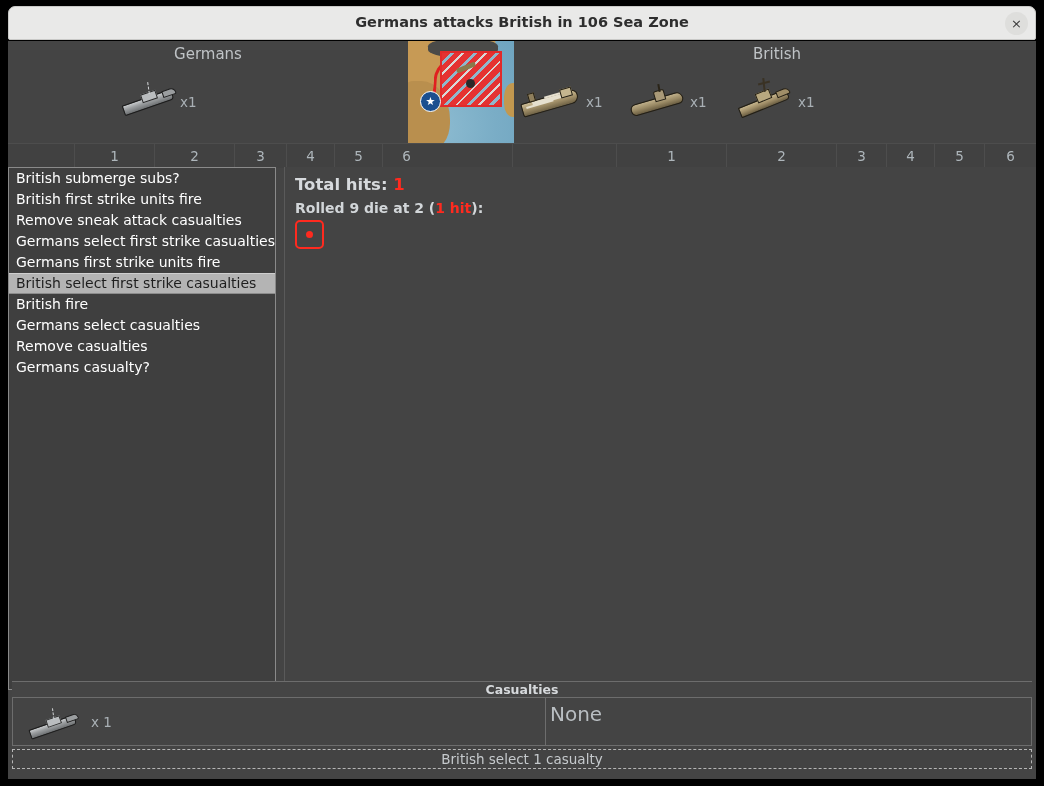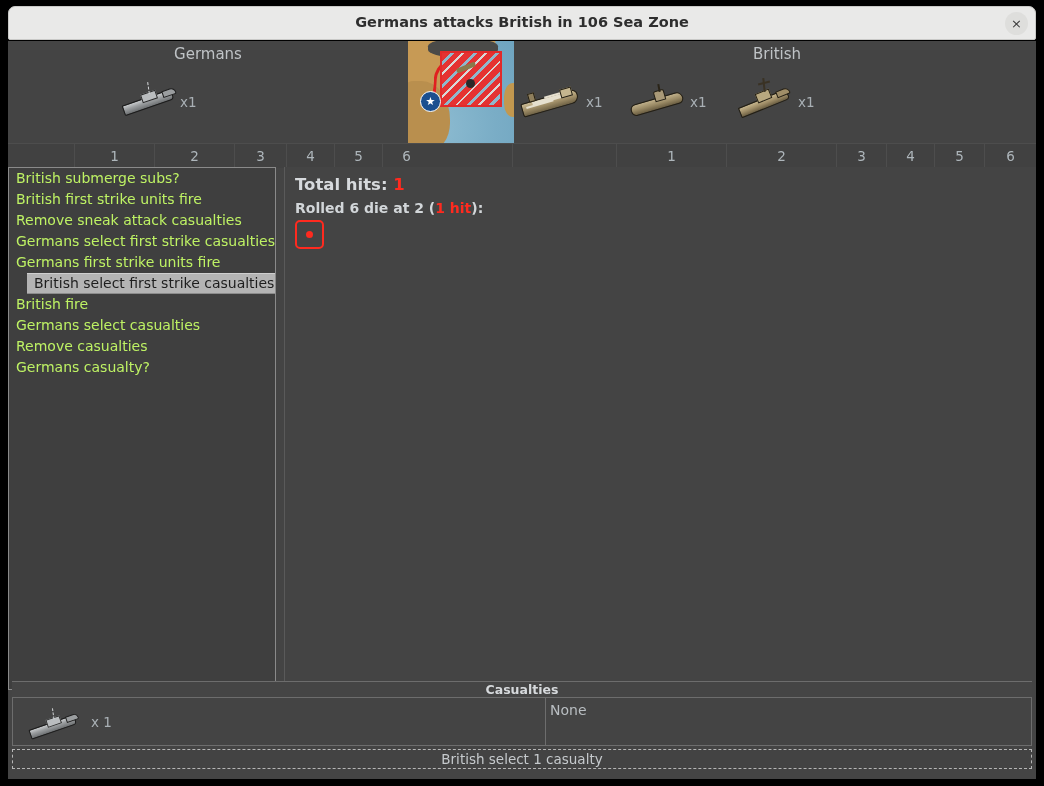--- a/index.html
+++ b/index.html
@@ -216,34 +216,33 @@
     background: #3f3f3f;
     border: 1px solid #8a8a8a;
     box-sizing: border-box;
     overflow: hidden;
   }
   .step-item {
     height: 21px;
     line-height: 21px;
     padding: 0 0 0 7px;
     font-size: 14px;
-    color: #bef264;
+    color: #ffffff;
     font-family: "DejaVu Sans", sans-serif;
     white-space: nowrap;
     box-sizing: border-box;
     cursor: default;
   }
   .step-item.selected {
     background: #b4b4b4;
     color: #1e1e1e;
     border-top: 1px solid #cfcfcf;
     border-bottom: 1px solid #8c8c8c;
     height: 21px;
     line-height: 19px;
-    margin-left: 18px;
   }
 
   .dice-panel {
     position: absolute;
     left: 276px; top: 0px;
     width: 752px; height: 523px;
     background: #444444;
     border-left: 1px solid #5a5a5a;
     box-sizing: border-box;
   }
@@ -318,21 +317,21 @@
     box-sizing: border-box;
     display: flex; align-items: center;
     padding-left: 14px;
     gap: 8px;
   }
   .cas-right {
     flex: 1;
     box-sizing: border-box;
     padding: 4px 0 0 4px;
     color: #b9bec2;
-    font-size: 14px;
+    font-size: 20px;
     font-family: "DejaVu Sans", sans-serif;
   }
   .cas-count {
     font-size: 13.5px;
     color: #a9b0b5;
     font-family: "DejaVu Sans", sans-serif;
   }
   .status-bar {
     position: absolute;
     left: 4px; top: 68px;
@@ -582,21 +581,21 @@
           <div class="step-item">Remove casualties</div>
           <div class="step-item">Germans casualty?</div>
         </div>
 
       <div class="dice-panel">
         <div class="total-hits">
           <span>Total hits:</span>
           <span class="val">1</span>
         </div>
         <div class="rolled-line">
-          <span>Rolled 6 die at 2 (</span><span class="hitcount">1 hit</span><span>):</span>
+          <span>Rolled 9 die at 2 (</span><span class="hitcount">1 hit</span><span>):</span>
         </div>
         <div class="die">
           <span class="pip"></span>
         </div>
       </div>
     </div>
 
     <div class="cas-wrap">
       <div class="cas-header">Casualties</div>
       <div class="cas-body">

